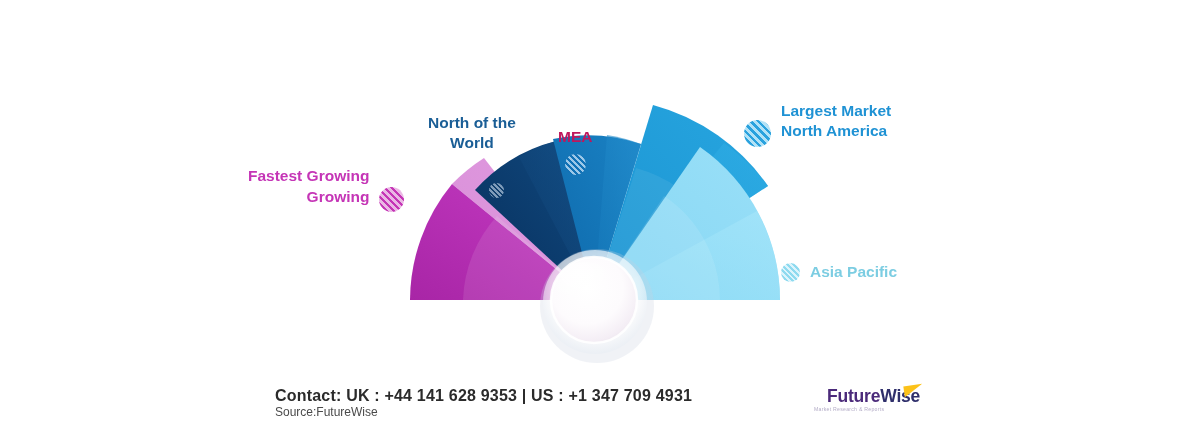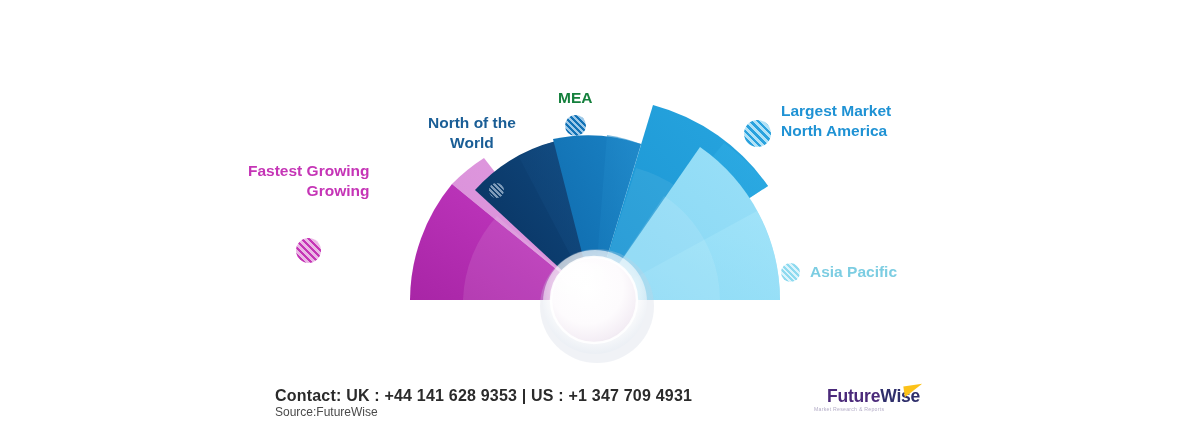--- a/index.html
+++ b/index.html
@@ -45,21 +45,21 @@
 
   .marker-dot {
     flex: 0 0 auto;
     border-radius: 50%;
   }
 
   
   #label-europe {
     left: 248px;
     top: 161px;
-    flex-direction: column;
+    flex-direction: row;
   }
   #label-europe .label-text {
     color: #c535b6;
     text-align: right;
   }
   #label-europe .marker-dot {
     width: 25px; height: 25px;
     background: repeating-linear-gradient(45deg,
        #c535b6 0px, #c535b6 2.4px,
        #eab7e4 2.4px, #eab7e4 5px);
@@ -87,21 +87,22 @@
   }
 
   
   #label-mea {
     left: 558px;
     top: 88px;
     flex-direction: column;
     gap: 7px;
   }
   #label-mea .label-text {
-    color: #15803d;
+    color: #be185d;
+    margin-top: 39px;
   }
   #label-mea .marker-dot {
     width: 21px; height: 21px;
     background: repeating-linear-gradient(45deg,
        #1272b6 0px, #1272b6 2px,
        #9cc8e8 2px, #9cc8e8 4.2px);
   }
 
   
   #label-na {

